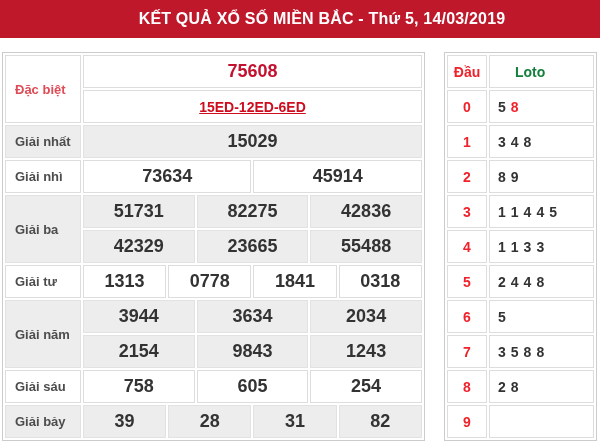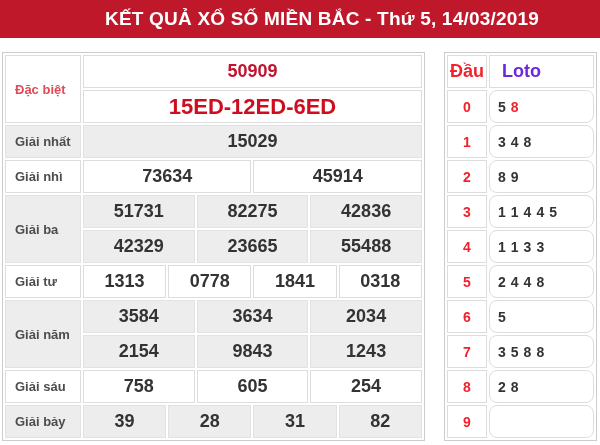--- a/index.html
+++ b/index.html
@@ -8,21 +8,21 @@
     background: #ffffff;
     font-family: "Liberation Sans", sans-serif;
     overflow: hidden;
   }
   .page { width: 600px; height: 445px; }
 
   .banner {
     width: 600px; height: 38px;
     background: var(--banner-bg, #C0182B);
     color: var(--banner-text, #ffffff);
-    font-weight: bold; font-size: 19px;
+    font-weight: bold; font-size: 16px;
     display: flex; align-items: center; justify-content: center;
     letter-spacing: 0.2px;
     padding-left: 44px;
   }
 
   .content {
     margin-top: 14px;
     padding: 0 3px 0 2px;
     display: flex;
     justify-content: space-between;
@@ -52,59 +52,59 @@
   .main-table td.shade { background: var(--shade-bg, #ededed); border-color: #e2e2e2; text-align: center; }
   .main-table td.label {
     text-align: left;
     padding-left: 9px;
     font-size: 13px;
     color: var(--label-text, #4d4d4d);
     margin-left: 9px;
   }
   .main-table td.label.special { color: var(--special-label, #DF4B56); }
   .main-table td.special-number { color: var(--special-number, #C3122F); }
-  .main-table td.special-code  { color: var(--special-code, #CE0E1F); font-size: 22px; }
+  .main-table td.special-code  { color: var(--special-code, #CE0E1F); font-size: 14px; text-decoration: underline; }
 
   .loto-table th {
     border: 1px solid #dddddd;
-    font-size: 18px;
+    font-size: 14px;
     font-weight: bold;
     vertical-align: middle;
   }
   .loto-table th.dau-h { color: var(--dau-red, #F0222C); text-align: center; }
-  .loto-table th.loto-h { color: #6d28d9; text-align: left; padding-left: 12px; }
+  .loto-table th.loto-h { color: #15803d; text-align: left; padding-left: 25px; }
 
   .loto-table td {
     border: 1px solid #dddddd;
     font-weight: bold;
     font-size: 14px;
     vertical-align: middle;
   }
   .loto-table td.dau { color: var(--dau-red, #F0222C); text-align: center; }
-  .loto-table td.loto { color: var(--number-text, #333333); text-align: left; padding-left: 8px; border-radius: 8px; }
+  .loto-table td.loto { color: var(--number-text, #333333); text-align: left; padding-left: 8px; }
   .loto-table td.loto .digit { margin-right: 5px; }
   .loto-table td.loto .digit.red { color: var(--dau-red, #F0222C); }
 </style>
 </head>
 <body>
 
 <div class="page">
   <div class="banner">KẾT QUẢ XỔ SỐ MIỀN BẮC - Thứ 5, 14/03/2019</div>
 
   <div class="content">
 
     <table class="main-table">
       <colgroup>
         <col style="width:76px">
         <col span="12">
       </colgroup>
       <tbody id="prize-body">
           <tr>
             <td class="label special" rowspan="2">Đặc biệt</td>
-            <td colspan="12" class=" special-number">50909</td>
+            <td colspan="12" class=" special-number">75608</td>
           </tr>
           <tr>
             <td colspan="12" class=" special-code">15ED-12ED-6ED</td>
           </tr>
           <tr>
             <td class="label shade" rowspan="1">Giải nhất</td>
             <td colspan="12" class="shade">15029</td>
           </tr>
           <tr>
             <td class="label" rowspan="1">Giải nhì</td>
@@ -124,21 +124,21 @@
           </tr>
           <tr>
             <td class="label" rowspan="1">Giải tư</td>
             <td colspan="3" class="">1313</td>
             <td colspan="3" class="">0778</td>
             <td colspan="3" class="">1841</td>
             <td colspan="3" class="">0318</td>
           </tr>
           <tr>
             <td class="label shade" rowspan="2">Giải năm</td>
-            <td colspan="4" class="shade">3584</td>
+            <td colspan="4" class="shade">3944</td>
             <td colspan="4" class="shade">3634</td>
             <td colspan="4" class="shade">2034</td>
           </tr>
           <tr>
             <td colspan="4" class="shade">2154</td>
             <td colspan="4" class="shade">9843</td>
             <td colspan="4" class="shade">1243</td>
           </tr>
           <tr>
             <td class="label" rowspan="1">Giải sáu</td>

